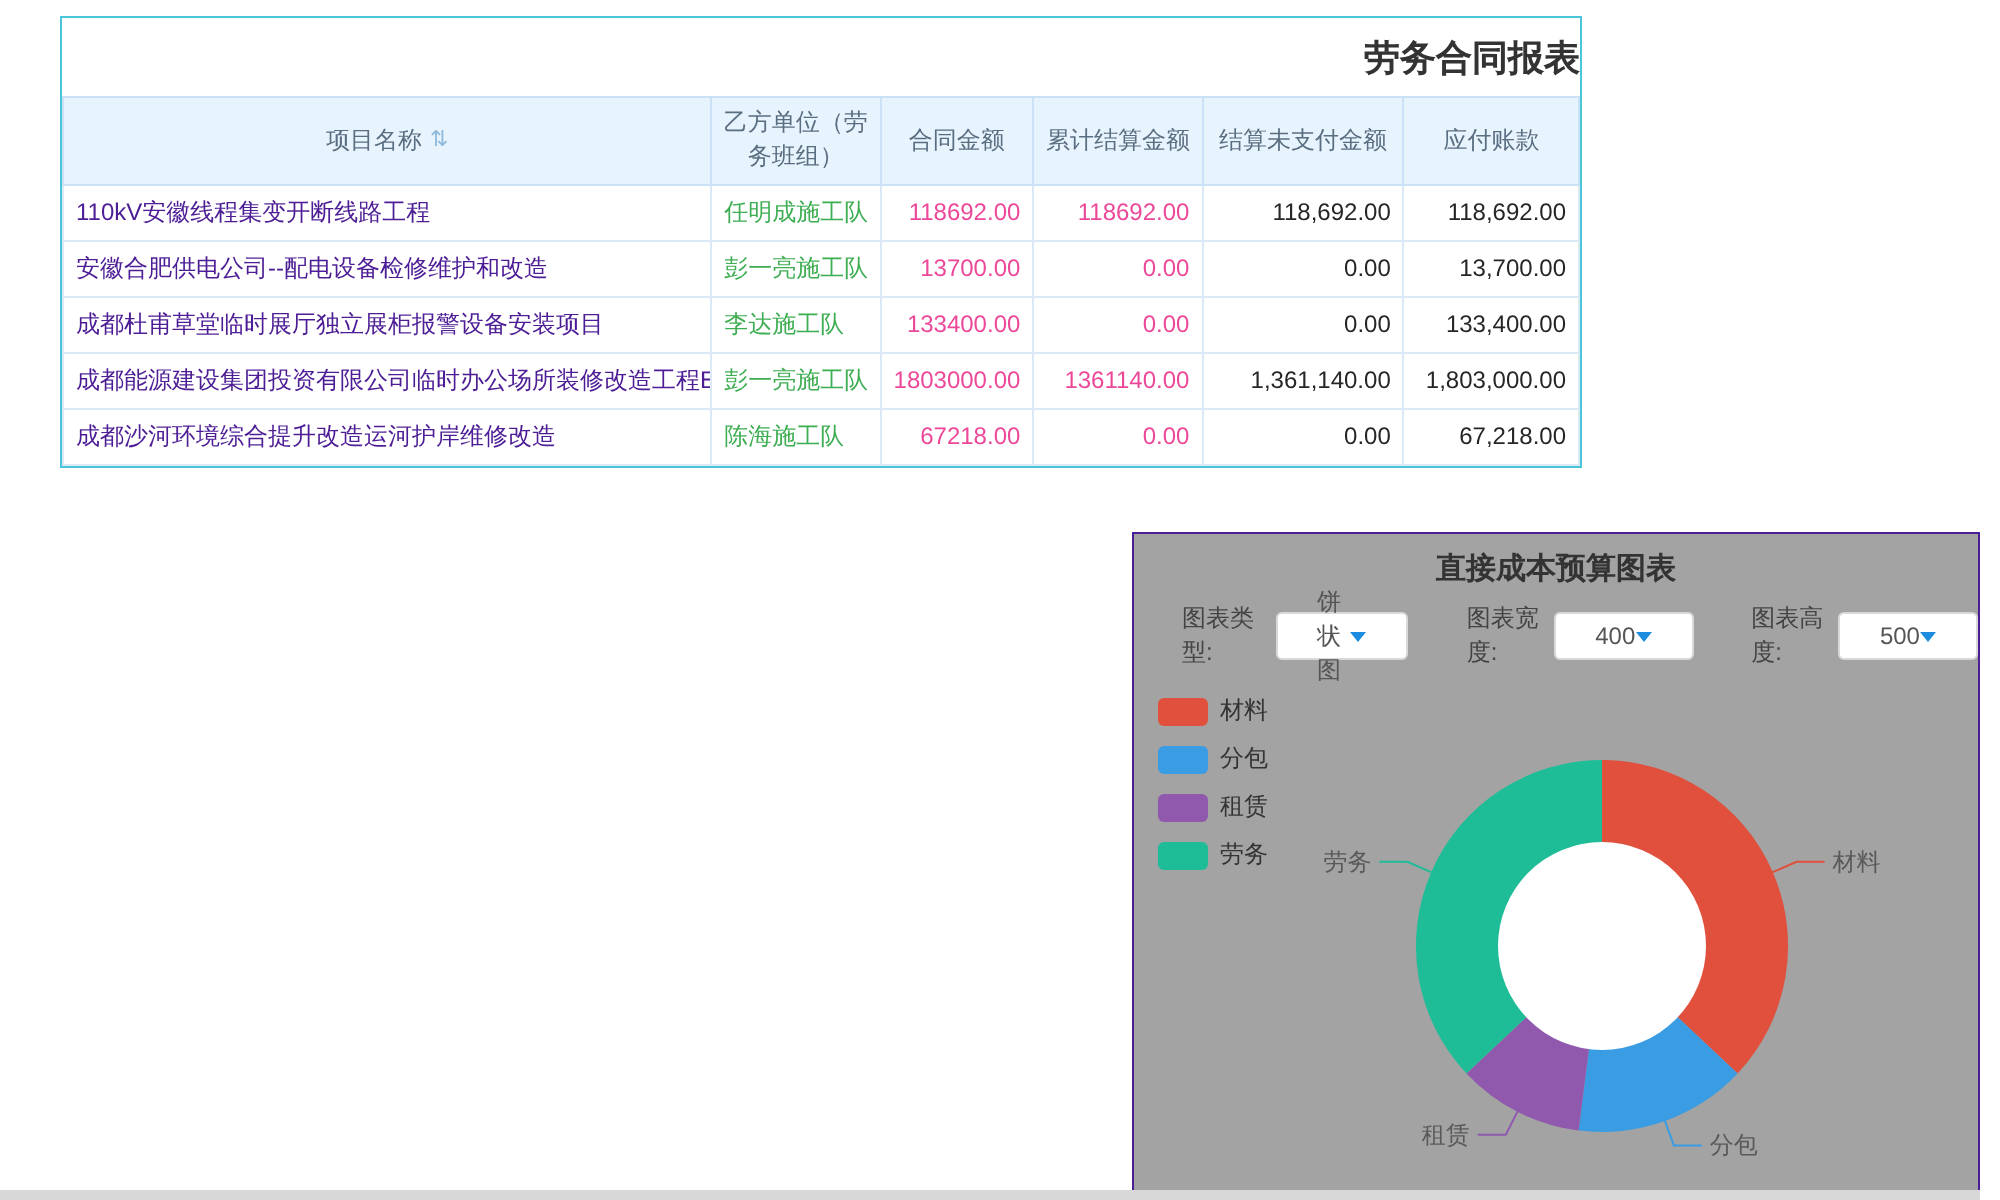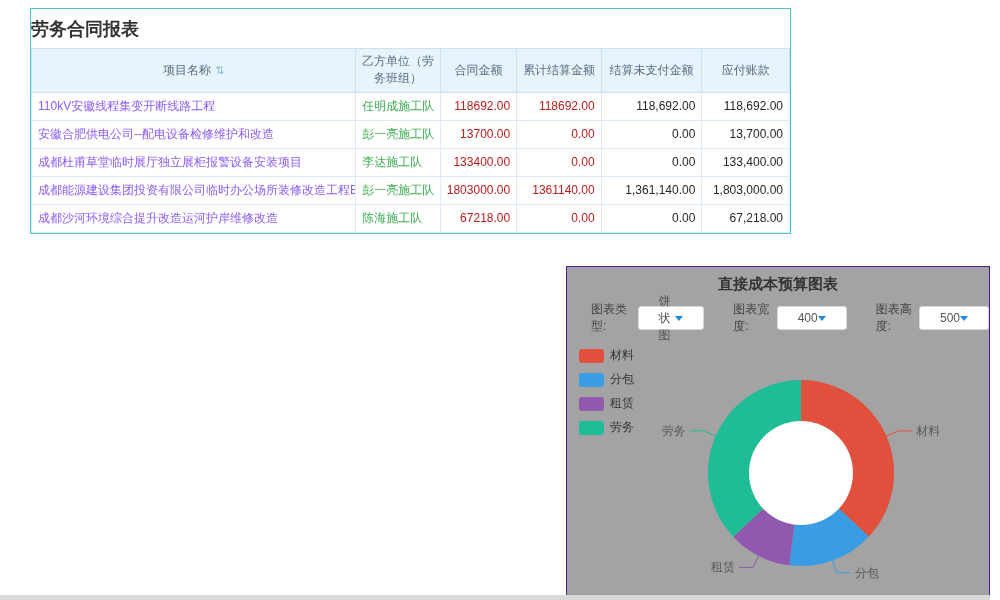--- a/index.html
+++ b/index.html
@@ -10,40 +10,40 @@
     font-family:"Liberation Sans","DejaVu Sans",sans-serif;
     color:#333;
   }
 
   
   .table-card {
     position:absolute; left:30px; top:8px; width:761px;
     background:#fff; border:1px solid #49c6d8;
   }
   .report-title {
-    text-align:left; font-size:18px; font-weight:bold; color:#333;
+    text-align:right; font-size:18px; font-weight:bold; color:#333;
     padding:8px 0 7px;
   }
   table.report {
     width:100%; border-collapse:collapse; table-layout:fixed; font-size:12px;
   }
   table.report th {
     background:#e8f4fd; color:#5a6e82; font-weight:normal;
     border:1px solid #cbe2f6; padding:4px 3px; text-align:center;
     vertical-align:middle; line-height:1.45;
   }
   table.report td {
     border:1px solid #dceaf8; padding:5px 6px;
     white-space:nowrap; overflow:hidden; background:#fff;
   }
   .th-inner { display:inline-flex; align-items:center; gap:4px; justify-content:center; }
   .sort-icon { color:#8fb9dc; font-size:11px; line-height:1; }
-  .td-project { color:#8b5cf6; text-align:left; cursor:pointer; }
+  .td-project { color:#4c1d95; text-align:left; cursor:pointer; }
   .td-team    { color:#3fae53; text-align:left; }
-  .td-amt-blue{ color:#b91c1c; text-align:right; }
+  .td-amt-blue{ color:#ec4899; text-align:right; }
   .td-amt     { color:#262626; text-align:right; }
 
   
   .chart-card {
     position:absolute; left:566px; top:266px; width:424px; height:330px;
     background:#a3a3a3; border:1px solid #4c1d95;
   }
   .chart-title {
     text-align:center; font-size:15px; font-weight:bold; color:#333;
     padding:8px 0 5px;

